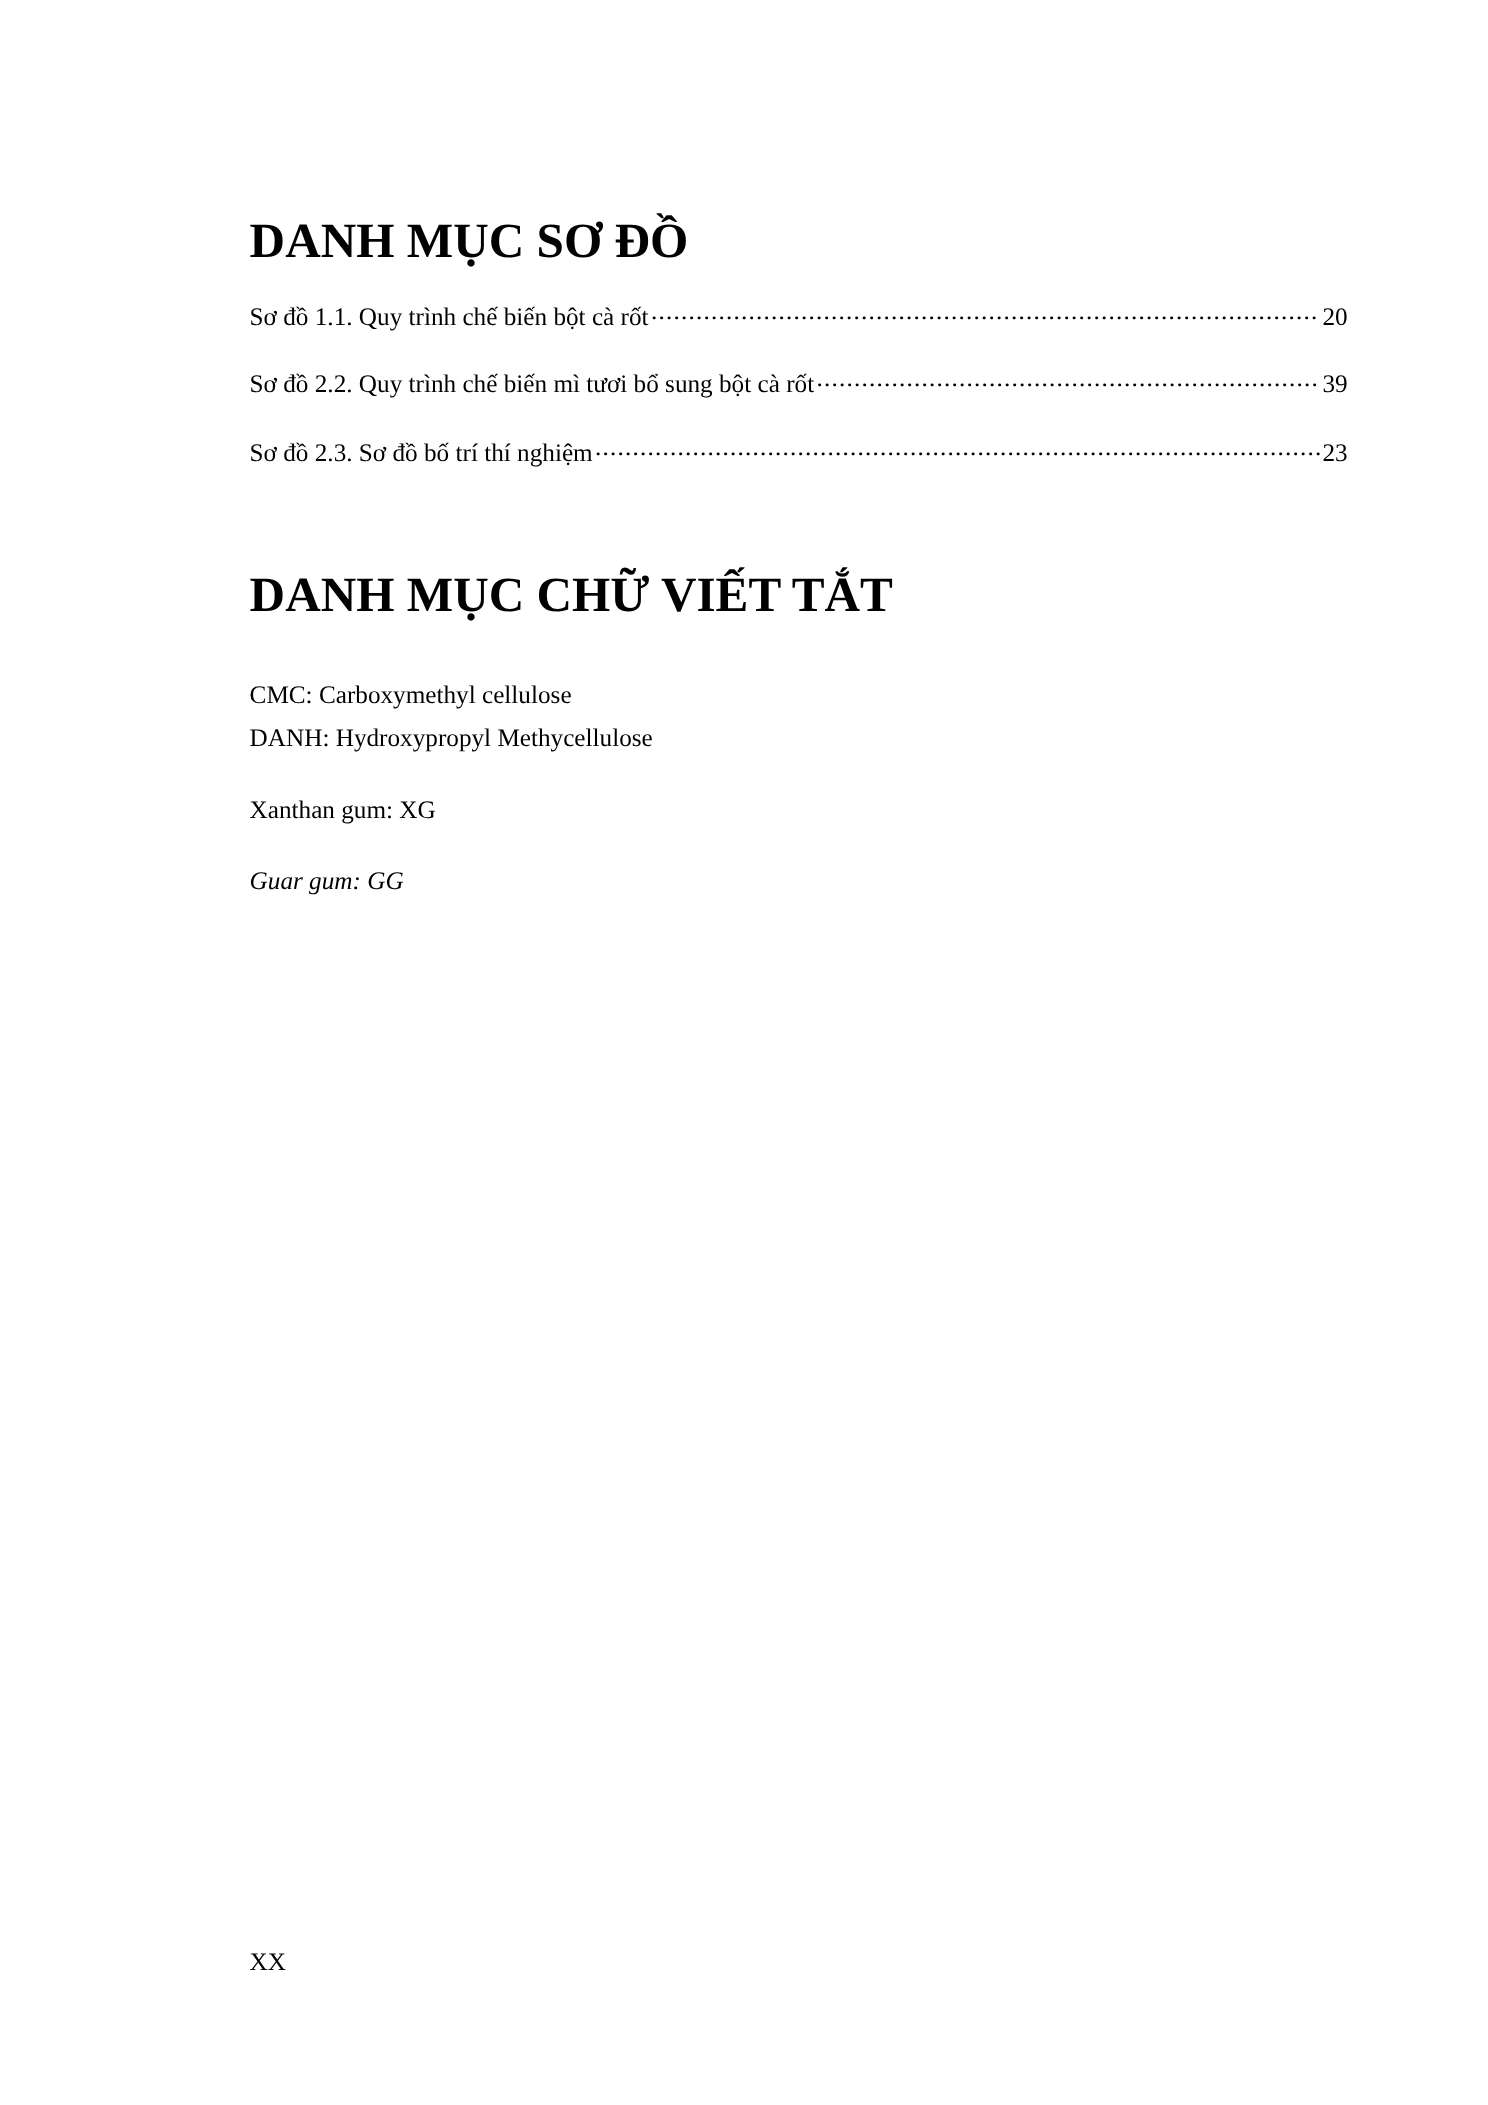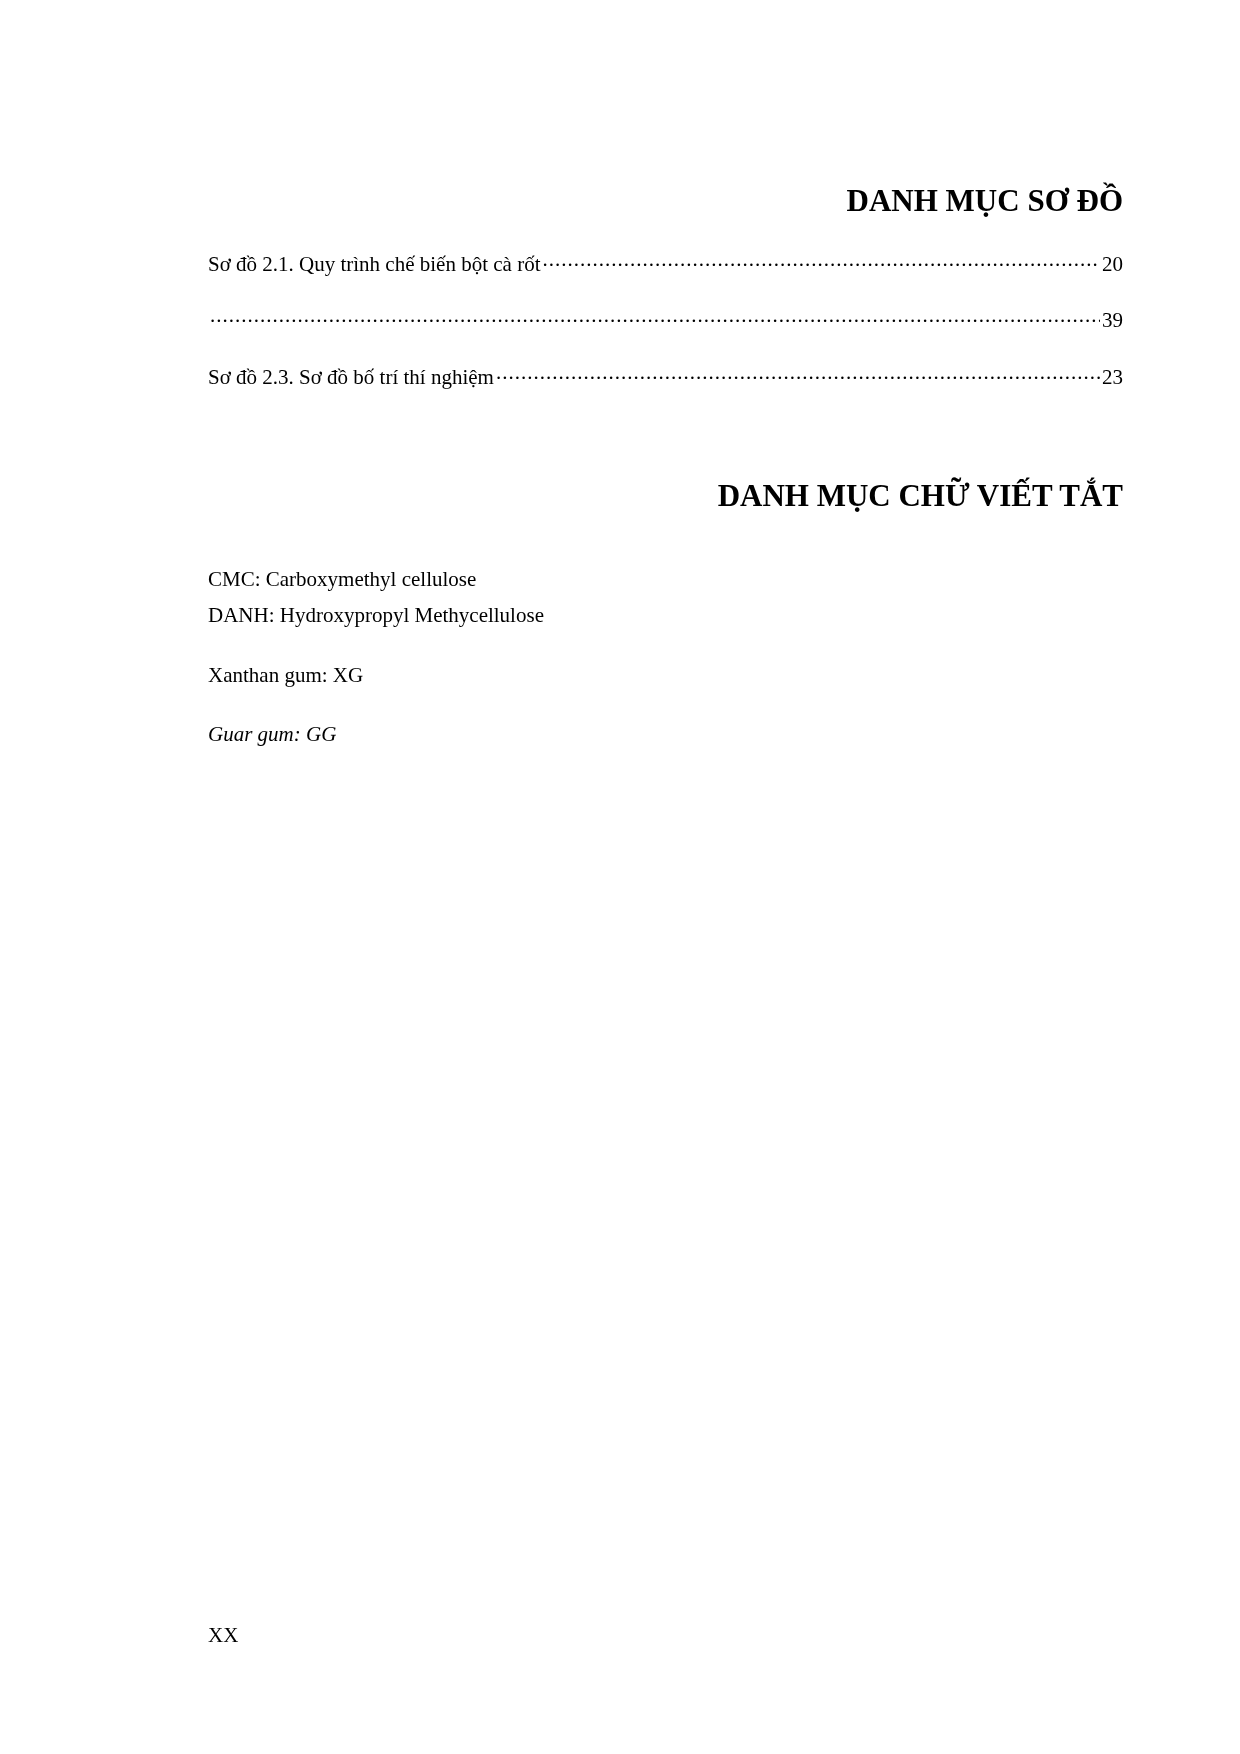--- a/index.html
+++ b/index.html
@@ -24,23 +24,23 @@
     }
     .content {
       position: absolute;
       left: 208px;
       width: 915px;
     }
     .section-title {
       position: absolute;
       left: 0;
       width: 915px;
-      text-align: right;
+      text-align: left;
       font-weight: bold;
-      font-size: 31px;
+      font-size: 41px;
       line-height: 41px;
       white-space: nowrap;
       margin: 0;
     }
     .toc-row {
       position: absolute;
       left: 0;
       width: 915px;
       display: flex;
       align-items: baseline;
@@ -89,26 +89,27 @@
   </style>
 </head>
 <body>
 
 <div class="page">
   <div class="content" style="top:0;">
 
     <h1 class="section-title" style="top:180px;">DANH MỤC SƠ ĐỒ</h1>
 
     <div class="toc-row" style="top:247px;">
-      <span class="toc-label">Sơ đồ 2.1. Quy trình chế biến bột cà rốt</span>
+      <span class="toc-label">Sơ đồ 1.1. Quy trình chế biến bột cà rốt</span>
       <span class="toc-leader"></span>
       <span class="toc-page">20</span>
     </div>
 
     <div class="toc-row" style="top:303px;">
+      <span class="toc-label">Sơ đồ 2.2. Quy trình chế biến mì tươi bổ sung bột cà rốt</span>
       <span class="toc-leader"></span>
       <span class="toc-page">39</span>
     </div>
 
     <div class="toc-row" style="top:360px;">
       <span class="toc-label">Sơ đồ 2.3. Sơ đồ bố trí thí nghiệm</span>
       <span class="toc-leader"></span>
       <span class="toc-page">23</span>
     </div>
 

